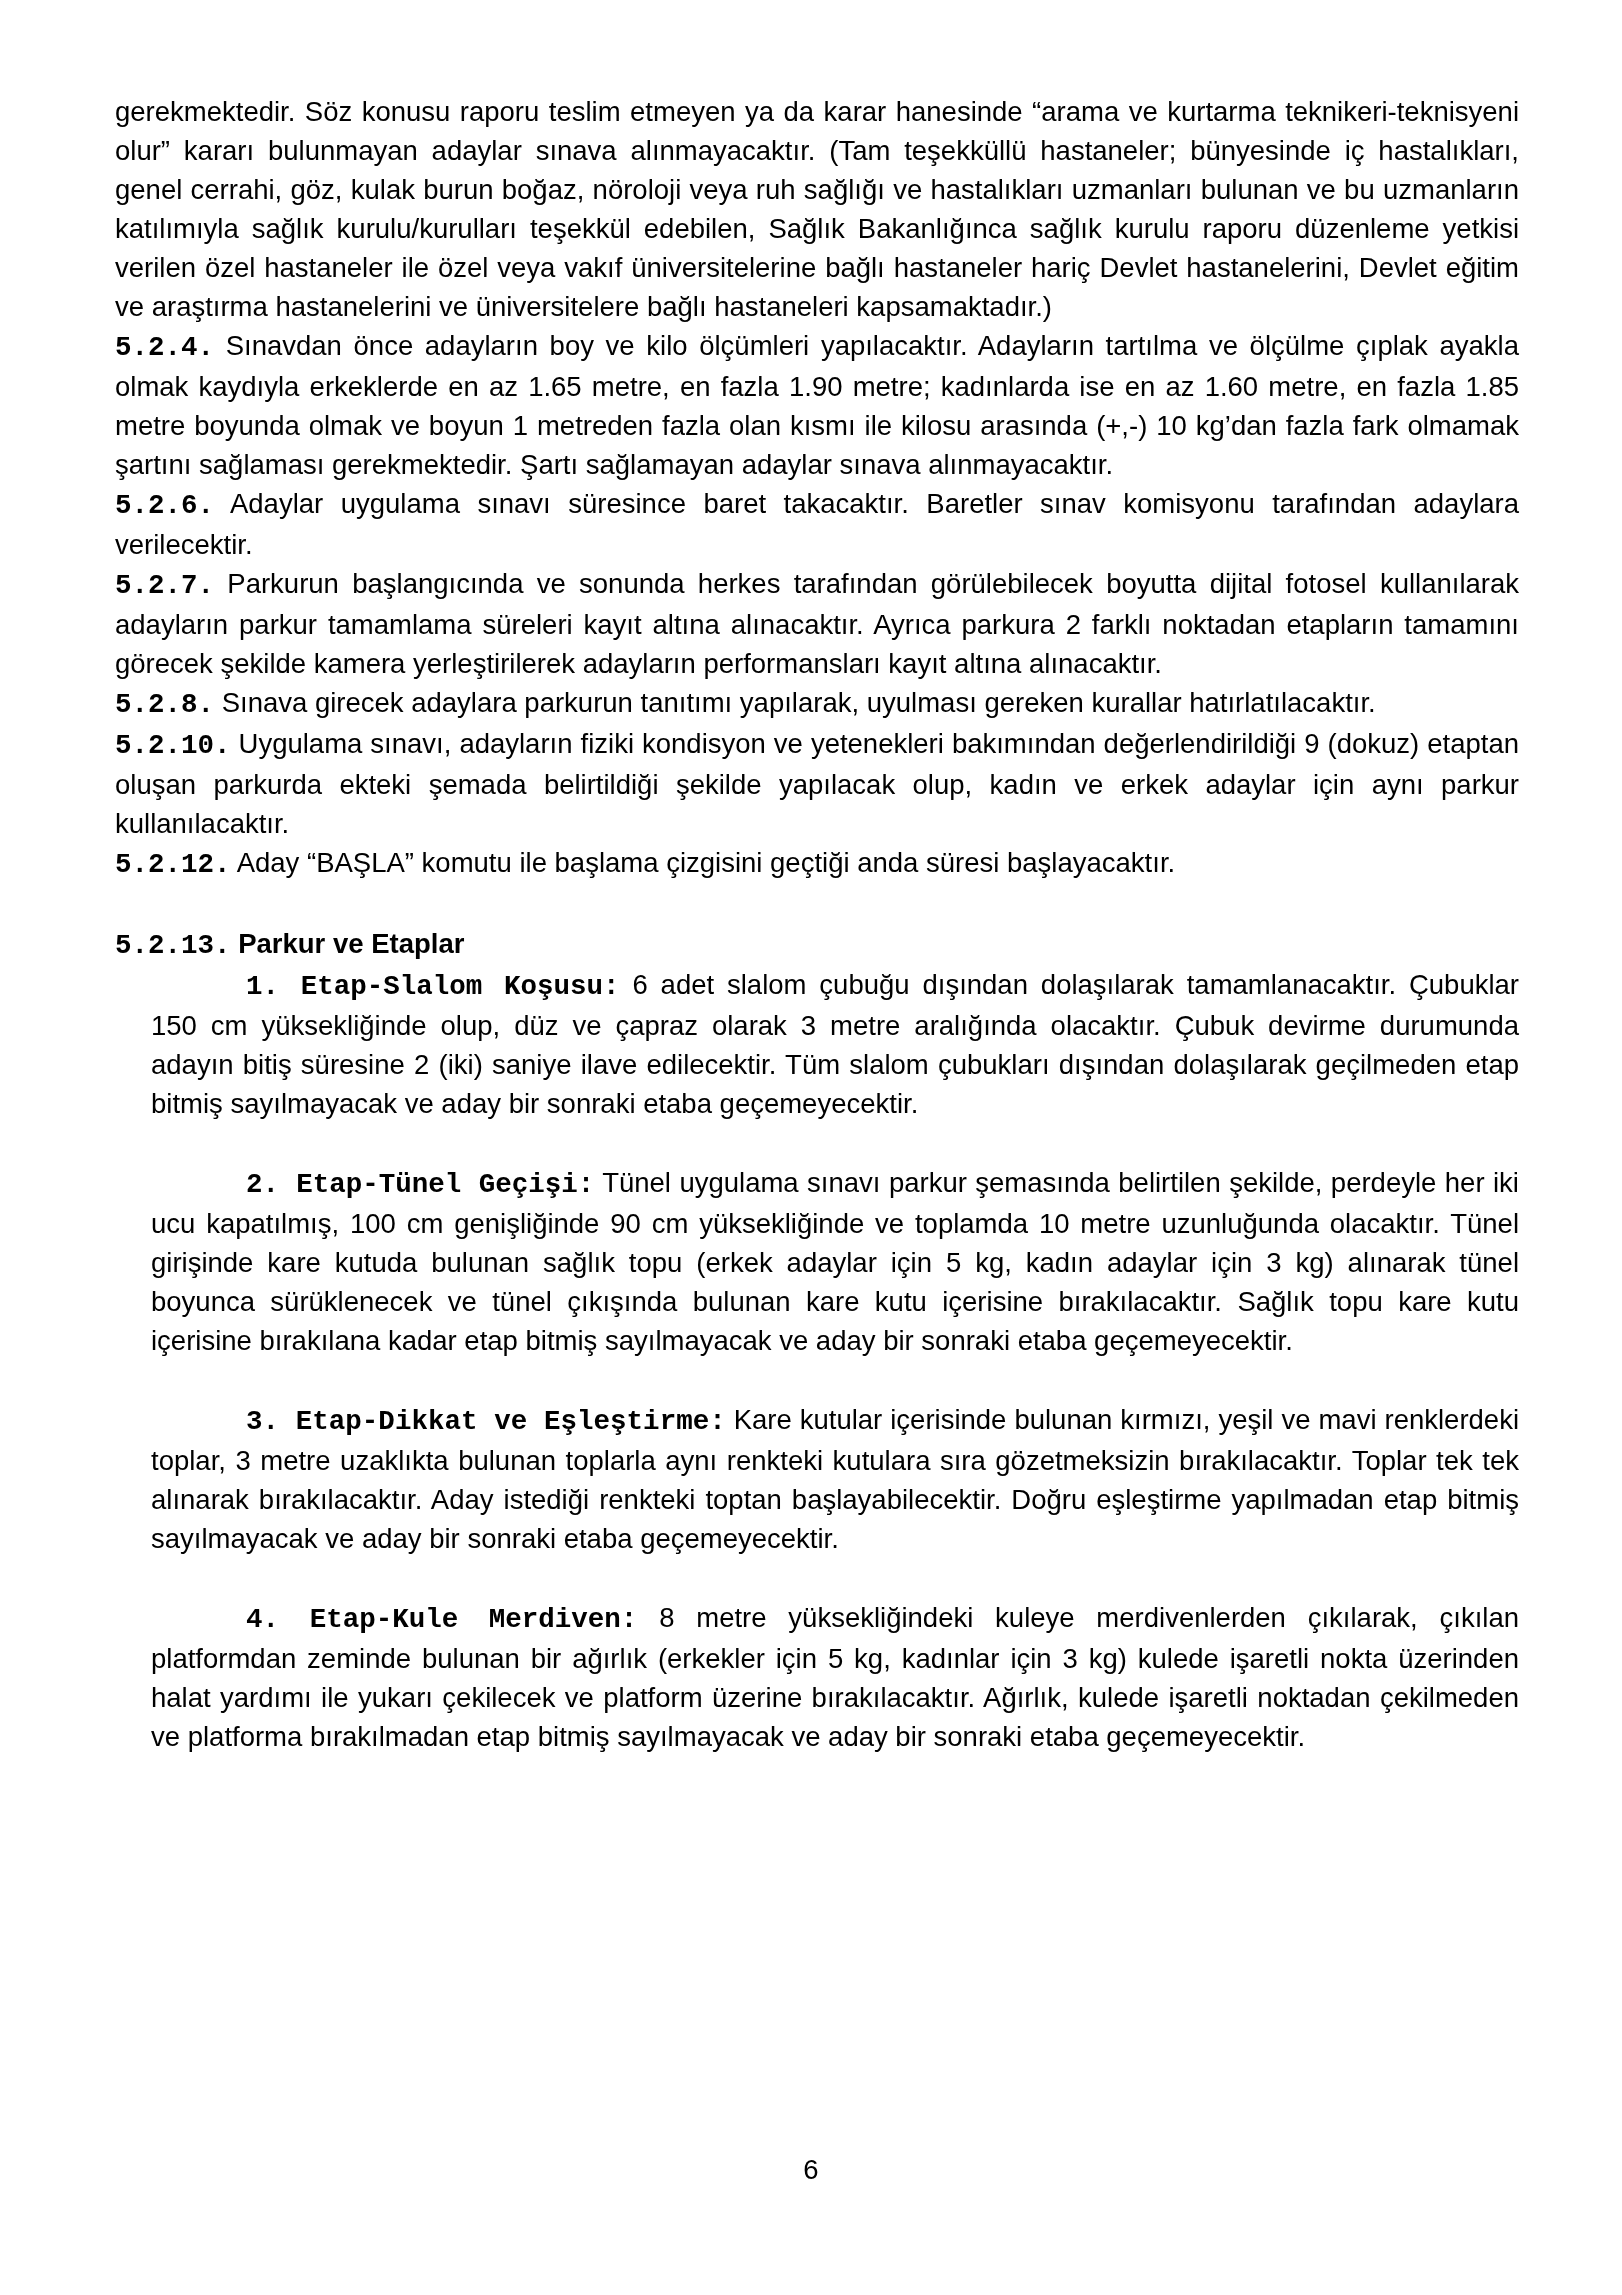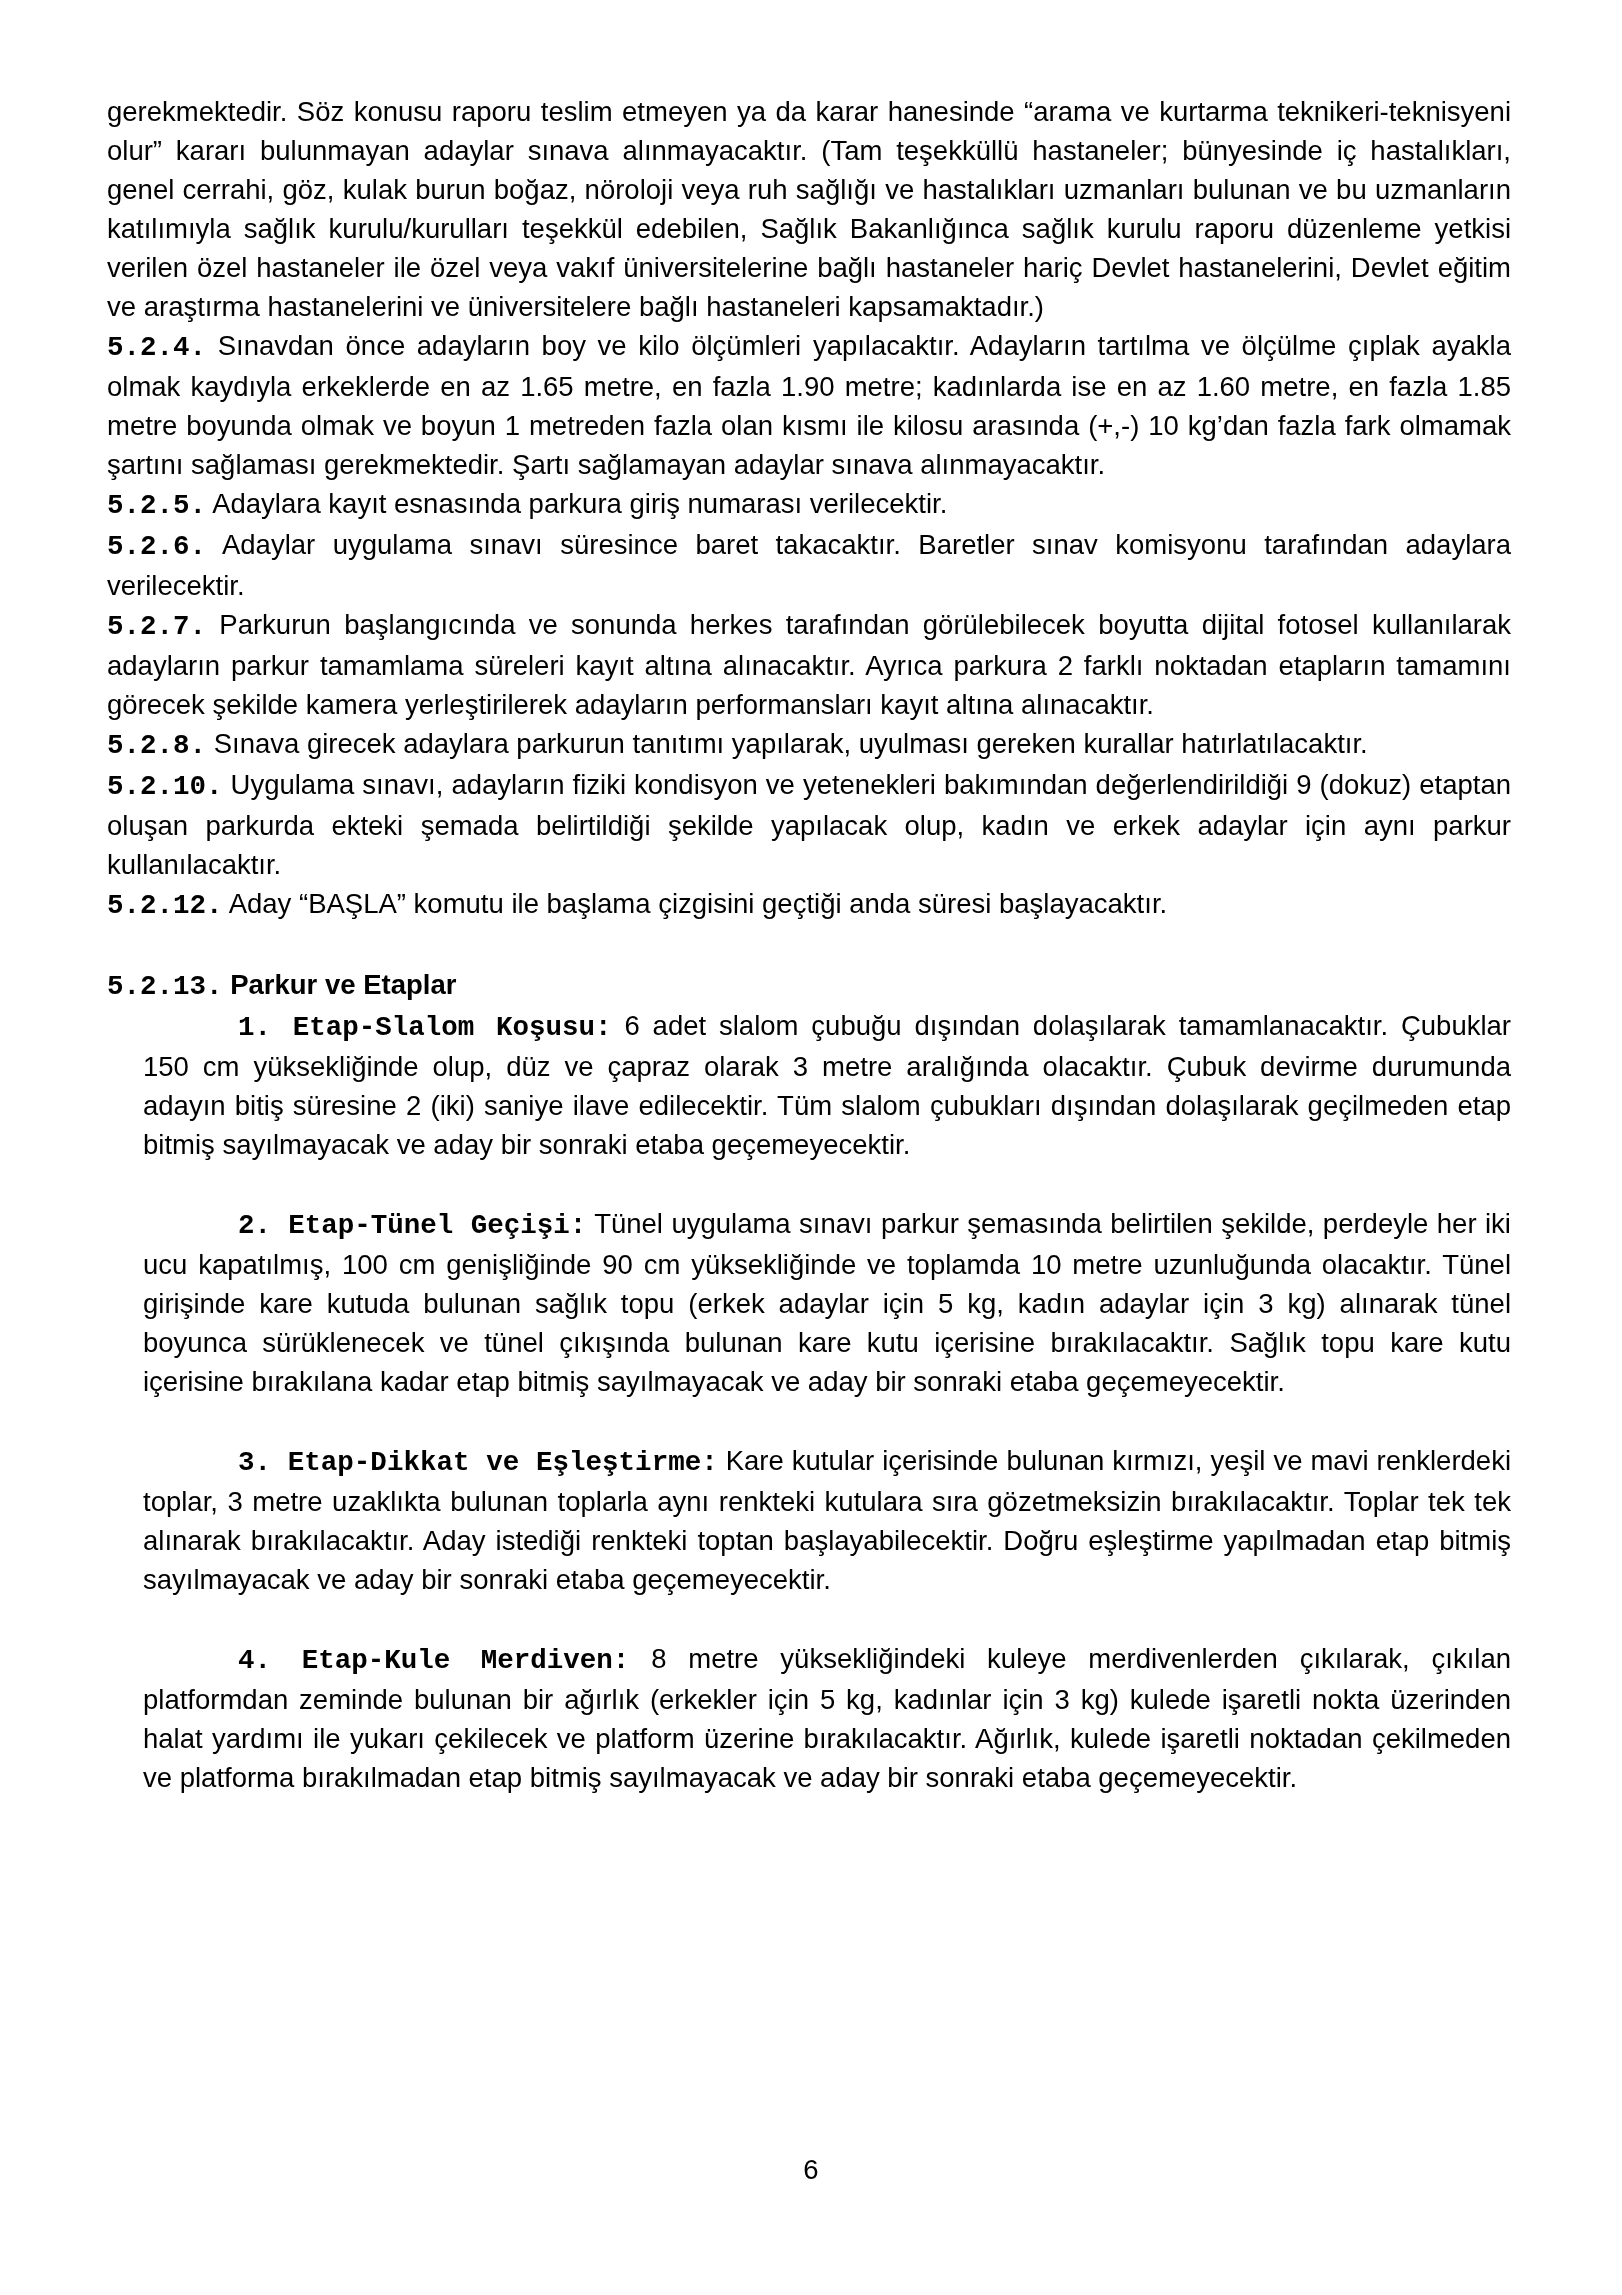--- a/index.html
+++ b/index.html
@@ -12,21 +12,21 @@
     color: #000000;
   }
   .page {
     position: absolute;
     inset: 0;
     overflow: hidden;
     background: #ffffff;
   }
   .content {
     position: absolute;
-    left: 107px;
+    left: 115px;
     top: 92px;
     width: 1404px;
   }
   .para {
     margin: 0;
     font-size: 27.5px;
     line-height: 39px;
     text-align: justify;
   }
   .num, .etap-label { font-weight: bold; font-family: Liberation Mono, monospace; }
@@ -48,22 +48,20 @@
 <body>
 
 <div class="page">
   <div class="content">
 
     <p class="para"><span>gerekmektedir. Söz konusu raporu teslim etmeyen ya da karar hanesinde “arama ve kurtarma teknikeri-teknisyeni olur” kararı bulunmayan adaylar sınava alınmayacaktır. (Tam teşekküllü hastaneler; bünyesinde iç hastalıkları, genel cerrahi, göz, kulak burun boğaz, nöroloji veya ruh sağlığı ve hastalıkları uzmanları bulunan ve bu uzmanların katılımıyla sağlık kurulu/kurulları teşekkül edebilen, Sağlık Bakanlığınca sağlık kurulu raporu düzenleme yetkisi verilen özel hastaneler ile özel veya vakıf üniversitelerine bağlı hastaneler hariç Devlet hastanelerini, Devlet eğitim ve araştırma hastanelerini ve üniversitelere bağlı hastaneleri kapsamaktadır.)</span></p>
 
     <p class="para"><b class="num">5.2.4.</b>
       <span>Sınavdan önce adayların boy ve kilo ölçümleri yapılacaktır. Adayların tartılma ve ölçülme çıplak ayakla olmak kaydıyla erkeklerde en az 1.65 metre, en fazla 1.90 metre; kadınlarda ise en az 1.60 metre, en fazla 1.85 metre boyunda olmak ve boyun 1 metreden fazla olan kısmı ile kilosu arasında (+,-) 10 kg’dan fazla fark olmamak şartını sağlaması gerekmektedir. Şartı sağlamayan adaylar sınava alınmayacaktır.</span></p>
 
-    <p class="para"><b class="num">5.2.5.</b>
-      <span>Adaylara kayıt esnasında parkura giriş numarası verilecektir.</span></p>
 
     <p class="para"><b class="num">5.2.6.</b>
       <span>Adaylar uygulama sınavı süresince baret takacaktır. Baretler sınav komisyonu tarafından adaylara verilecektir.</span></p>
 
     <p class="para"><b class="num">5.2.7.</b>
       <span>Parkurun başlangıcında ve sonunda herkes tarafından görülebilecek boyutta dijital fotosel kullanılarak adayların parkur tamamlama süreleri kayıt altına alınacaktır. Ayrıca parkura 2 farklı noktadan etapların tamamını görecek şekilde kamera yerleştirilerek adayların performansları kayıt altına alınacaktır.</span></p>
 
     <p class="para"><b class="num">5.2.8.</b>
       <span>Sınava girecek adaylara parkurun tanıtımı yapılarak, uyulması gereken kurallar hatırlatılacaktır.</span></p>
 

